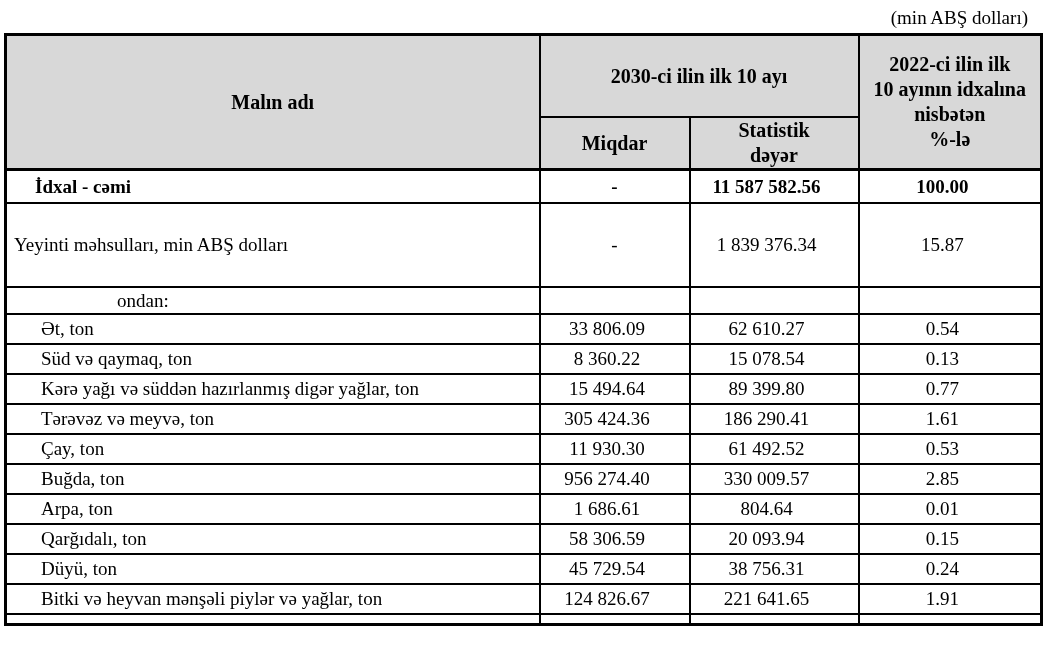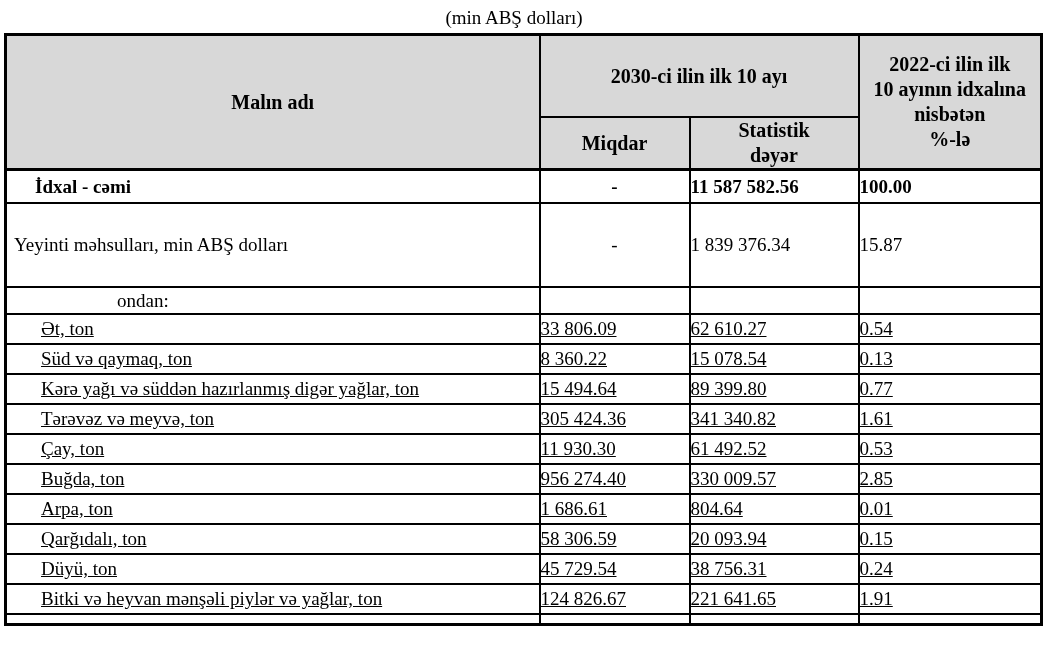--- a/index.html
+++ b/index.html
@@ -13,21 +13,21 @@
     overflow: hidden;
     font-family: "Liberation Serif", "DejaVu Serif", serif;
     color: #000000;
   }
   .page {
     position: relative;
     width: 1046px;
     height: 652px;
   }
   .note {
-    text-align: center;
+    text-align: right;
     font-size: 19px;
     padding: 6px 18px 4px 0;
     height: 23px;
     line-height: 23px;
   }
   table.stat-table {
     border-collapse: collapse;
     table-layout: fixed;
     margin-left: 4px;
     width: 1036px;
@@ -57,30 +57,30 @@
   thead tr.group-row th.th-group { border-bottom-width: 2px; }
   tr.group-row th { height: 80px; }
   tr.sub-row th { height: 49px; }
 
   tbody td {
     font-size: 19px;
     vertical-align: middle;
     background: #ffffff;
   }
   td.name   { text-align: left; padding-left: 34px; }
-  td.num    { text-align: left; padding-right: 15px; }
+  td.num    { text-align: center; padding-right: 15px; }
   td.center { text-align: center; padding-right: 0; }
 
   tr.r-total td  { height: 31px; font-weight: bold; }
   tr.r-total td.name { padding-left: 28px; }
   tr.r-food td   { height: 82px; }
   tr.r-food td.name { padding-left: 7px; }
   tr.r-ondan td  { height: 25px; }
   tr.r-ondan td.name { padding-left: 110px; }
-  tr.r-item td   { height: 28px; text-decoration: underline; }
+  tr.r-item td   { height: 28px; }
   tr.r-sliver td { height: 8px; }
 </style>
 </head>
 <body>
 
 <div class="page">
 
   <div class="note">(min ABŞ dolları)</div>
 
   <table class="stat-table">
@@ -145,21 +145,21 @@
       <tr class="r-item">
         <td class="name">Kərə yağı və süddən hazırlanmış digər yağlar, ton</td>
         <td class="num">15 494.64</td>
         <td class="num">89 399.80</td>
         <td class="num">0.77</td>
       </tr>
 
       <tr class="r-item">
         <td class="name">Tərəvəz və meyvə, ton</td>
         <td class="num">305 424.36</td>
-        <td class="num">341 340.82</td>
+        <td class="num">186 290.41</td>
         <td class="num">1.61</td>
       </tr>
 
       <tr class="r-item">
         <td class="name">Çay, ton</td>
         <td class="num">11 930.30</td>
         <td class="num">61 492.52</td>
         <td class="num">0.53</td>
       </tr>
 

